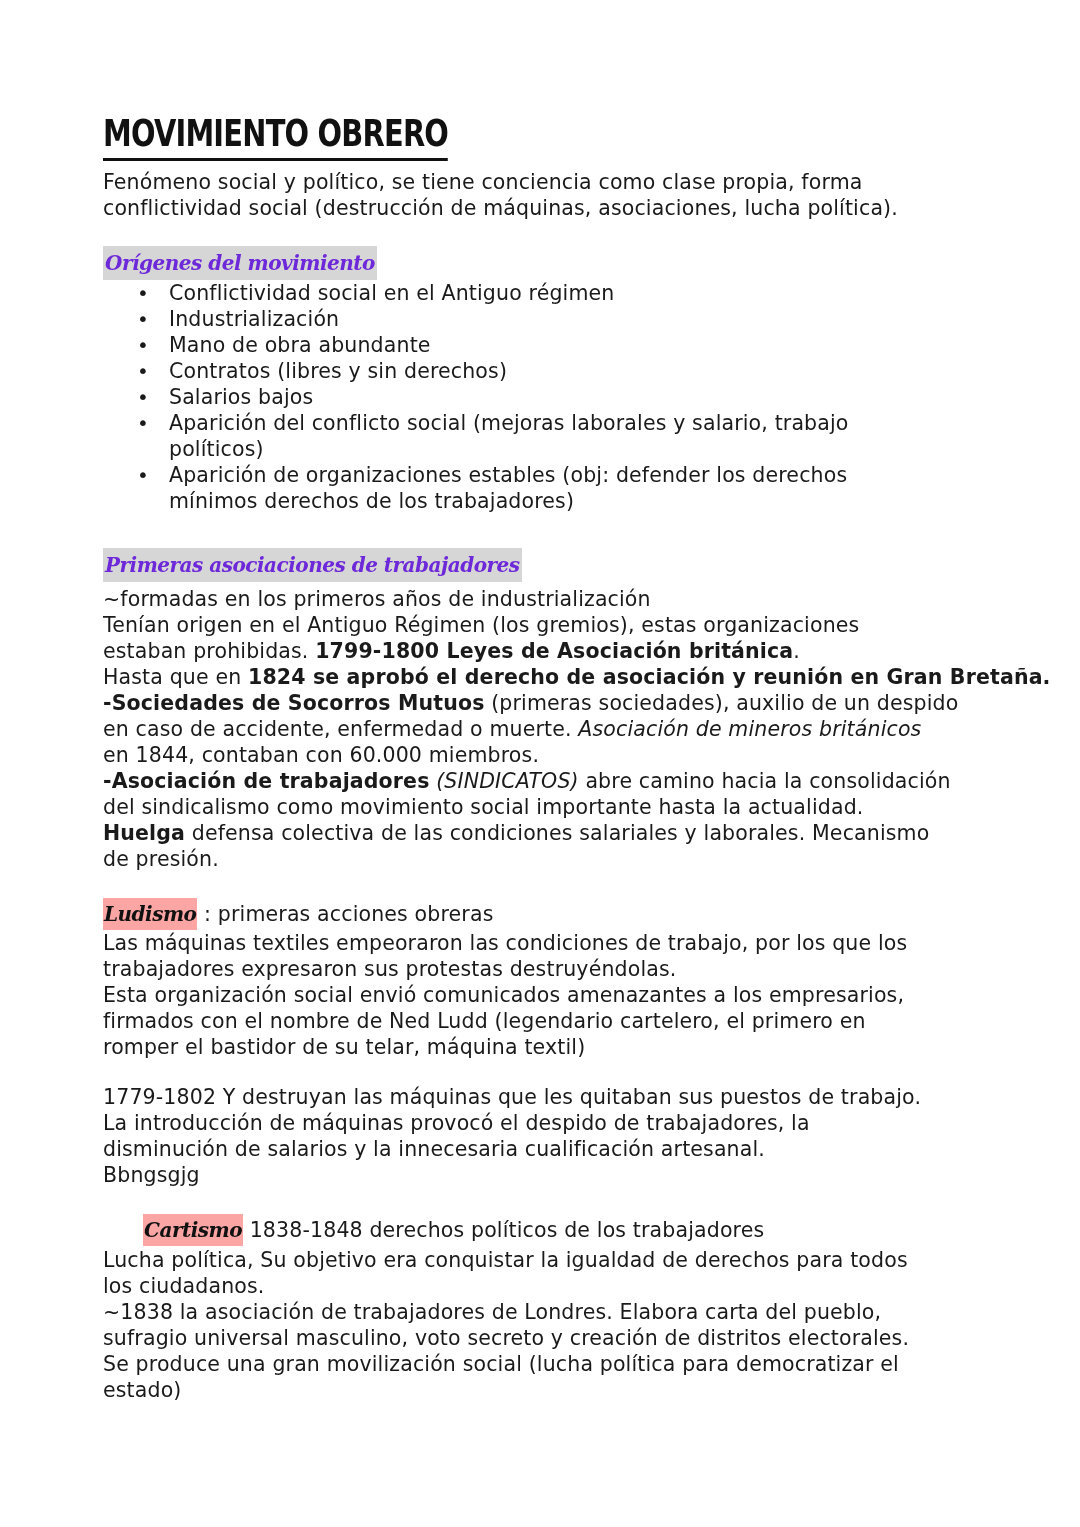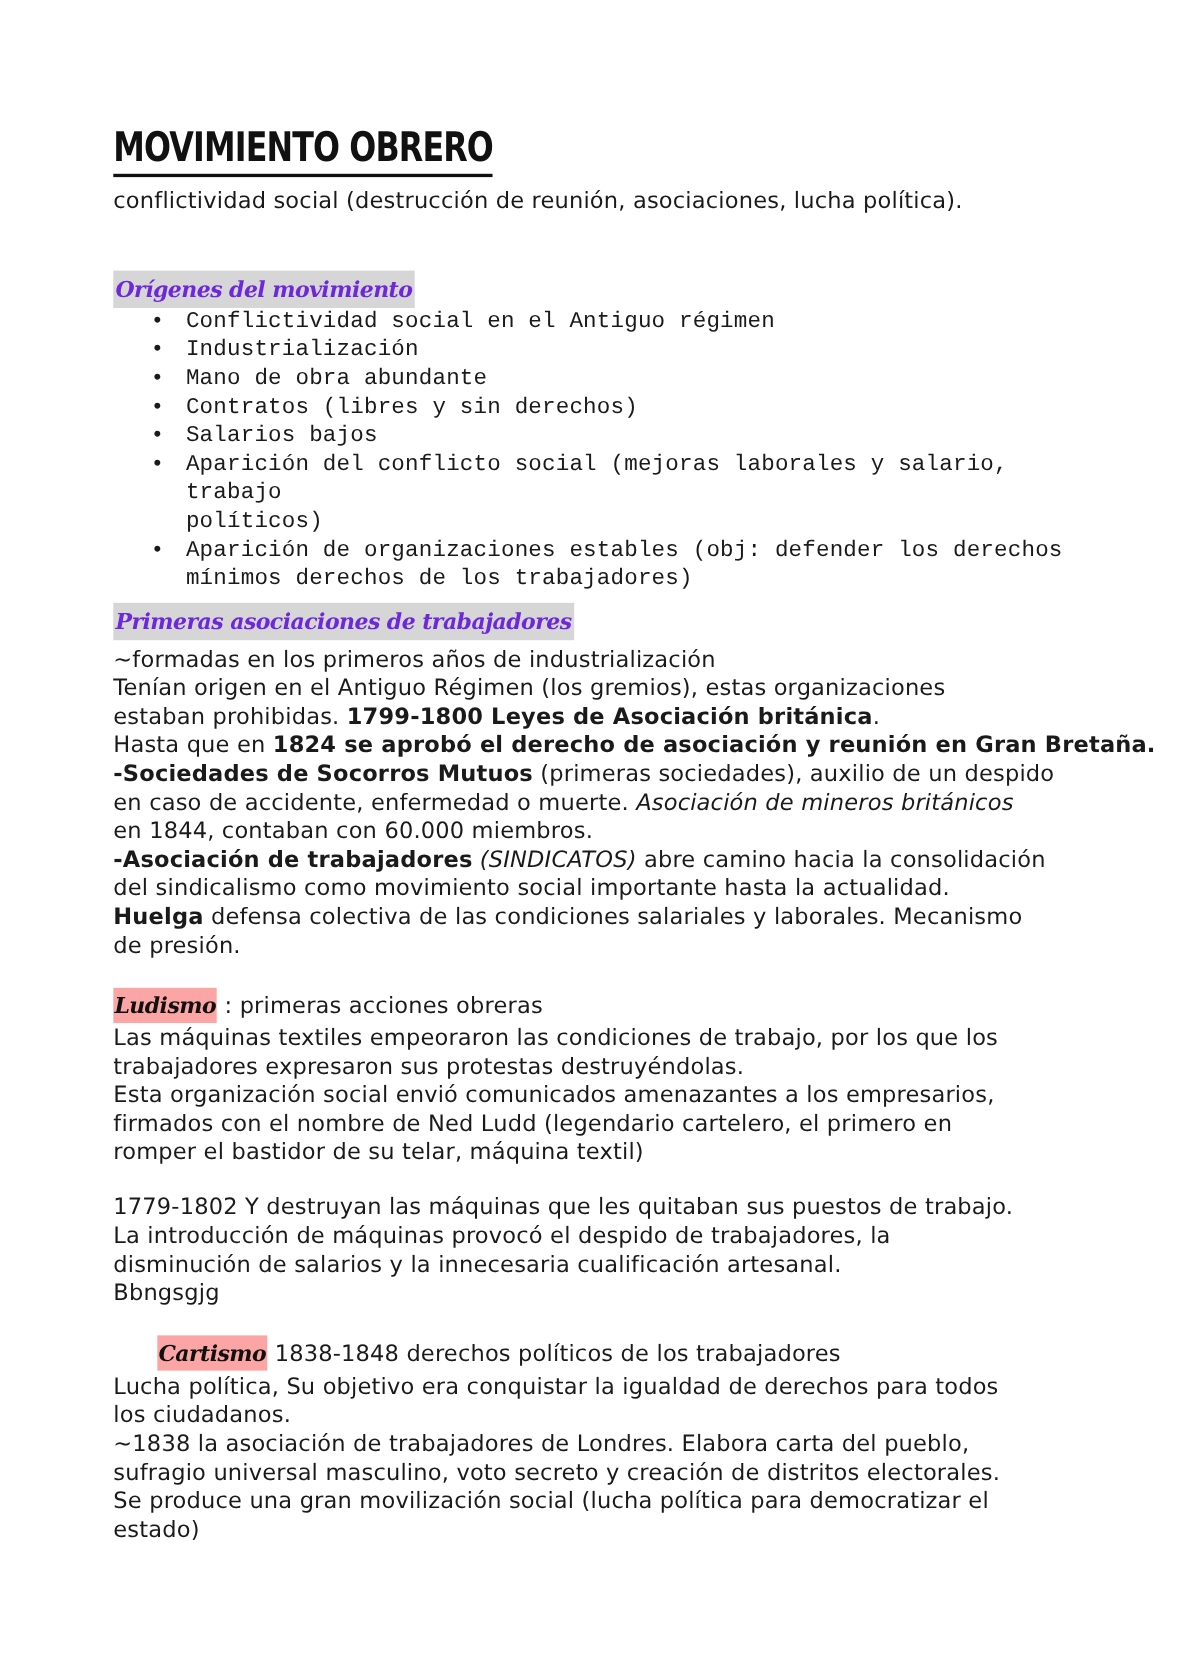--- a/index.html
+++ b/index.html
@@ -1,36 +1,37 @@
 <!DOCTYPE html>
 <html><head>
 <meta charset="utf-8">
 <style>
   html, body { margin: 0; padding: 0; background: #ffffff; }
   body { width: 1080px; height: 1527px; position: relative; overflow: hidden; color: #1a1a1a; font-family: "DejaVu Sans", sans-serif; }
   .title { font-family: "DejaVu Sans", sans-serif; font-weight: bold; font-size: 37px; letter-spacing: -1px; transform: scaleX(0.78); transform-origin: left top; display: inline-block; border-bottom: 3px solid #111; line-height: 48px; padding-bottom: 0; margin: 0; color: #111; white-space: nowrap; }
   .p { font-size: 20.5px; line-height: 26px; margin: 0; white-space: nowrap; letter-spacing: 0.15px; }
   .heading { display: inline-block; background: #d6d6d6; font-family: "DejaVu Serif", serif; font-style: italic; font-weight: bold; font-size: 20px; line-height: 34px; padding: 0 2px; color: #6d28d9; letter-spacing: -0.5px; }
   .heading-inline { display: inline-block; background: #fca5a5; font-family: "DejaVu Serif", serif; font-style: italic; font-weight: bold; font-size: 20px; line-height: 32px; padding: 0 1px; color: #111; letter-spacing: -0.5px; }
-  ul.bullets { list-style: none; margin: 0; padding: 0; font-family: Liberation Mono, monospace; }
+  ul.bullets { list-style: none; margin: 0; padding: 0; }
   ul.bullets li { position: relative; padding-left: 66px; font-size: 20.5px; line-height: 26px; letter-spacing: 0.15px; }
   ul.bullets li::before { content: "•"; position: absolute; left: 34px; top: 0; font-size: 20px; }
   b { font-weight: bold; }
   i { font-style: italic; }
   .abs { position: absolute; left: 103px; }
 </style>
 </head>
 <body>
 
 <div class="abs" style="top:110px;">
   <h1 class="title">MOVIMIENTO OBRERO</h1>
 </div>
 
 <div class="abs" style="top:169px;">
-  <p class="p">conflictividad social (destrucción de reunión, asociaciones, lucha política).</p>
+  <p class="p">Fenómeno social y político, se tiene conciencia como clase propia, forma</p>
+  <p class="p">conflictividad social (destrucción de máquinas, asociaciones, lucha política).</p>
 </div>
 
 <div class="abs" style="top:246px;">
   <span class="heading">Orígenes del movimiento</span>
 </div>
 <div class="abs" style="top:280px; width:900px;">
   <ul class="bullets">
     <li><span>Conflictividad social en el Antiguo régimen</span></li>
     <li><span>Industrialización</span></li>
     <li><span>Mano de obra abundante</span></li>

